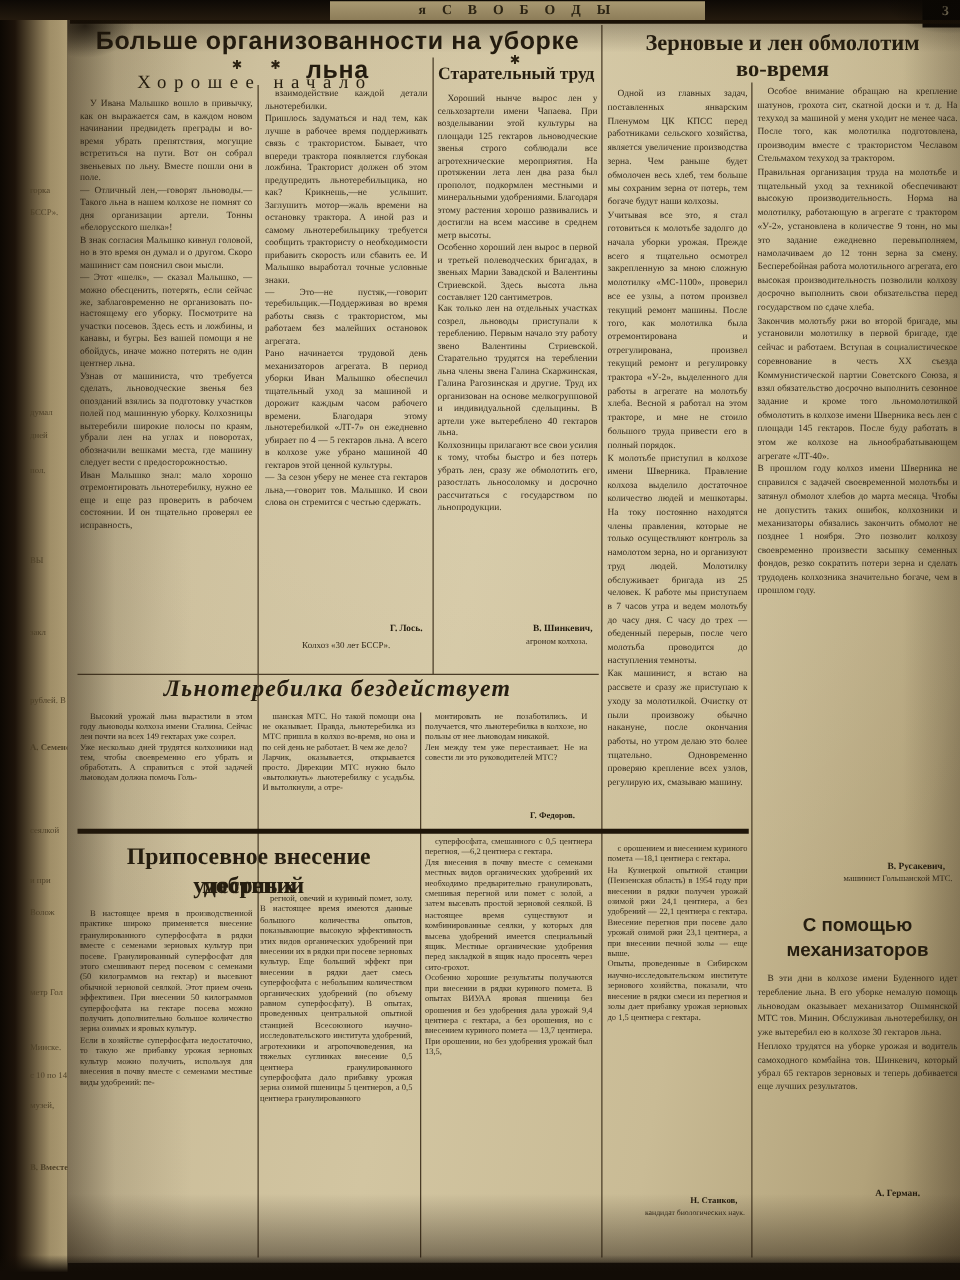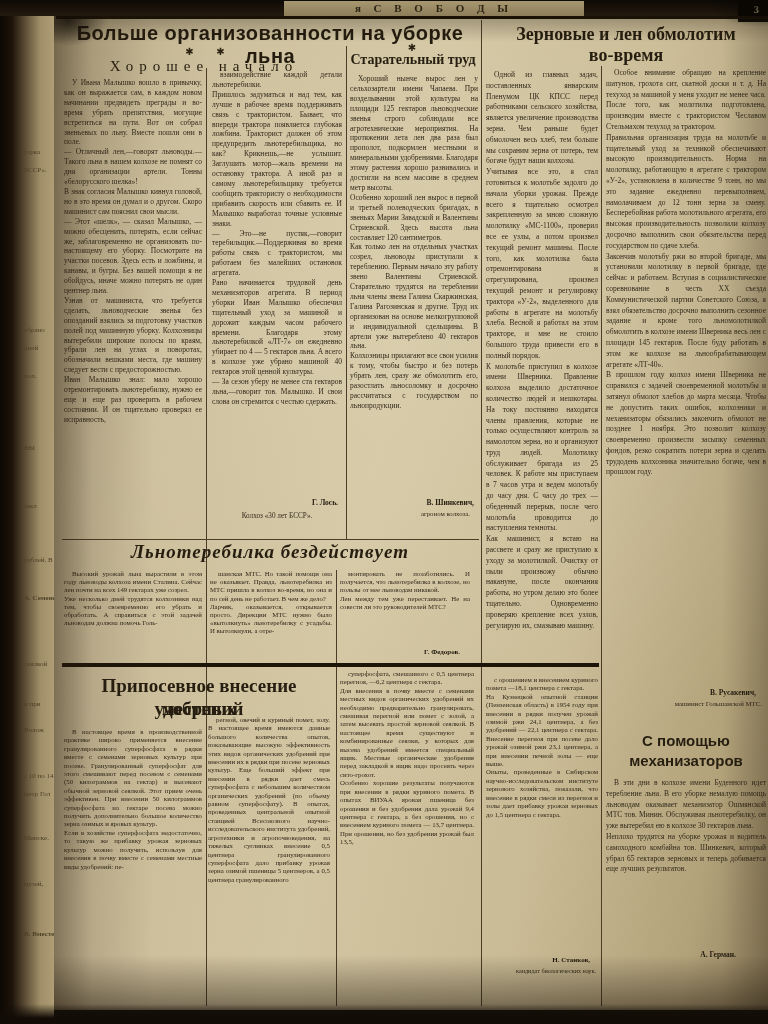--- a/index.html
+++ b/index.html
@@ -17,21 +17,21 @@
   .shade{
     position:absolute;left:54px;top:16px;width:714px;height:994px;pointer-events:none;
     background:
       linear-gradient(90deg, rgba(38,26,12,0.45) 0px, rgba(38,26,12,0.12) 38px, rgba(0,0,0,0) 100px),
       linear-gradient(0deg, rgba(30,20,10,0.5) 0px, rgba(0,0,0,0) 55px),
       linear-gradient(180deg, rgba(28,19,9,0.30) 0px, rgba(0,0,0,0) 26px),
       linear-gradient(270deg, rgba(30,20,10,0.22) 0px, rgba(0,0,0,0) 46px);
   }
   .topband{position:absolute;left:0;top:0;width:768px;height:16px;background:linear-gradient(180deg,#0d0905,#241a0e);}
   .masthead{
-    position:absolute;left:284px;top:1px;width:300px;height:15px;
+    position:absolute;left:264px;top:1px;width:300px;height:15px;
     background:linear-gradient(180deg,#a89871,#8d7d59);
     color:#2c2414;font-weight:bold;font-size:11px;line-height:15px;text-align:center;letter-spacing:5px;overflow:hidden;
   }
   .cornerbox{position:absolute;right:0;top:0;width:30px;height:22px;background:#0b0804;}
   .pagenum{position:absolute;right:9px;top:3px;color:#cbbd96;font-size:11px;font-weight:bold;}
   .spine{
     position:absolute;left:0;top:0;width:54px;height:1024px;
     background:linear-gradient(90deg,#0c0803 0px,#1d130a 12px,#4c3f2a 22px,#7c6c4d 32px,#98876263 40px,rgba(0,0,0,0) 54px),
                linear-gradient(90deg,#2a1f10 0px,#6d5e41 20px,#a08e67 34px,#af9e76 54px);
   }
@@ -61,32 +61,32 @@
   .darkpatch{position:absolute;pointer-events:none;}
 </style>
 </head>
 <body>
 
 <div class="paper"></div>
 
 <div class="spine"></div>
 <div class="frag" style="top:148px">горка</div>
 <div class="frag" style="top:166px">БССР».</div>
-<div class="frag" style="top:326px">убрано</div>
+<div class="frag" style="top:326px">думал</div>
 <div class="frag" style="top:344px">дней</div>
 <div class="frag" style="top:372px">пол.</div>
 <div class="frag" style="top:444px;font-weight:normal">ВЫ</div>
 <div class="frag" style="top:502px">закл</div>
 <div class="frag" style="top:556px">рублей. В д</div>
 <div class="frag" style="top:594px;font-weight:bold">А. Семенов</div>
 <div class="frag" style="top:660px">сеялкой</div>
 <div class="frag" style="top:700px">и при</div>
 <div class="frag" style="top:726px">Волож</div>
 <div class="frag" style="top:790px">метр Гол</div>
-<div class="frag" style="top:772px">с 10 по 14</div>
+<div class="frag" style="top:856px">с 10 по 14</div>
 <div class="frag" style="top:834px">Минске.</div>
 <div class="frag" style="top:880px">музей,</div>
 <div class="frag" style="top:930px;font-weight:bold">В. Вместе</div>
 
 <div class="topband"></div>
 <div class="masthead">я  С В О Б О Д Ы</div>
 <div class="cornerbox"></div>
 <div class="pagenum">3</div>
 
 <div class="rule-h top" style="left:56px;top:16px;width:712px"></div>

